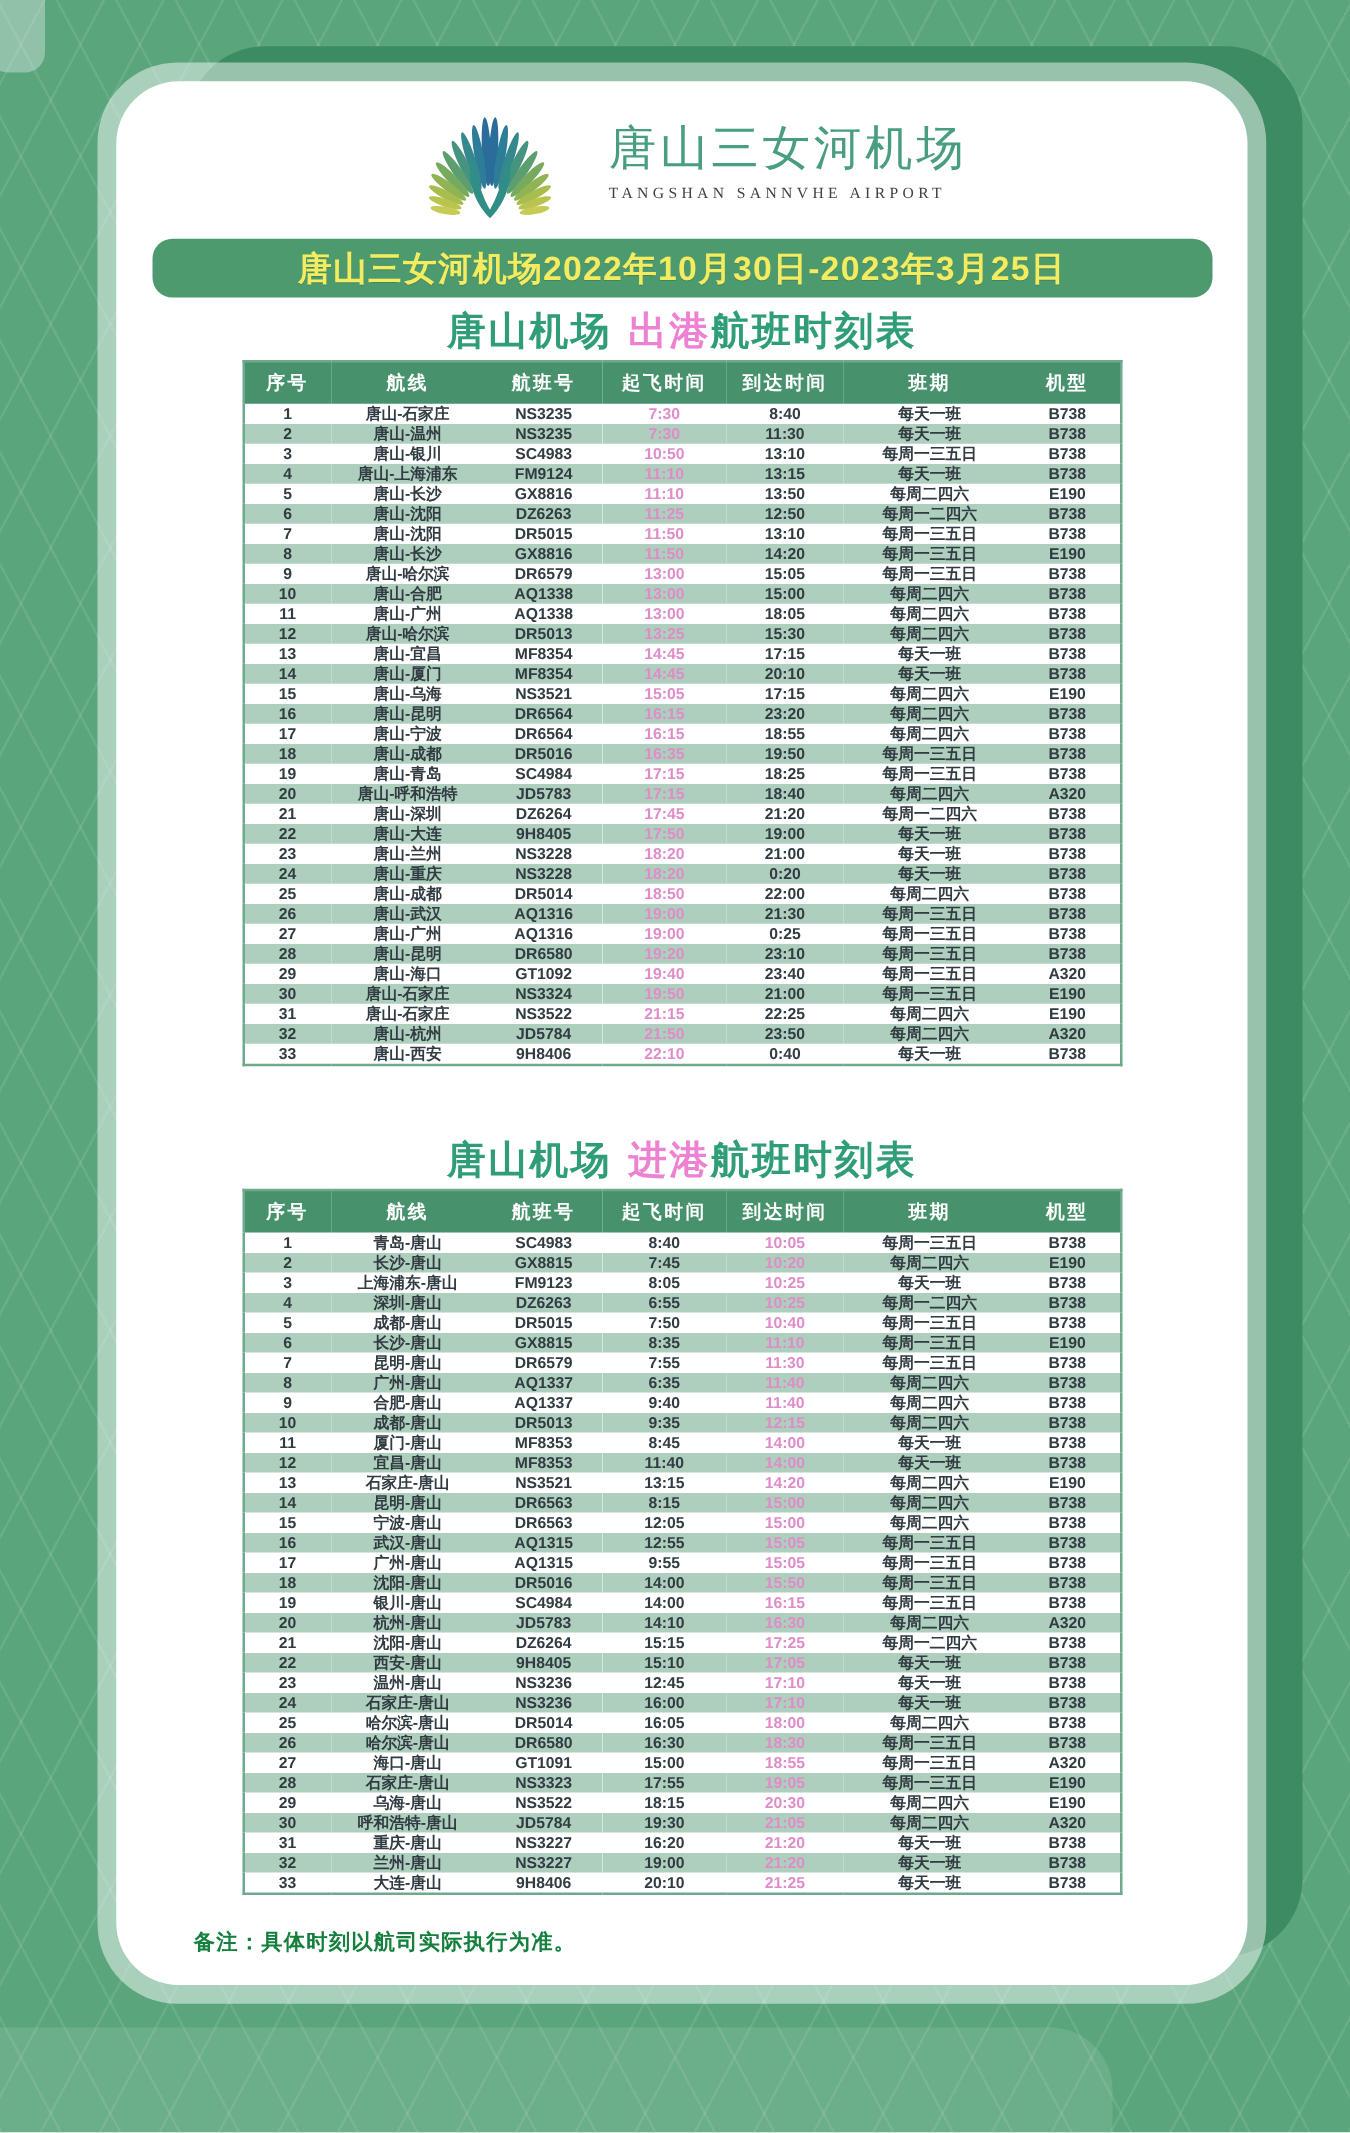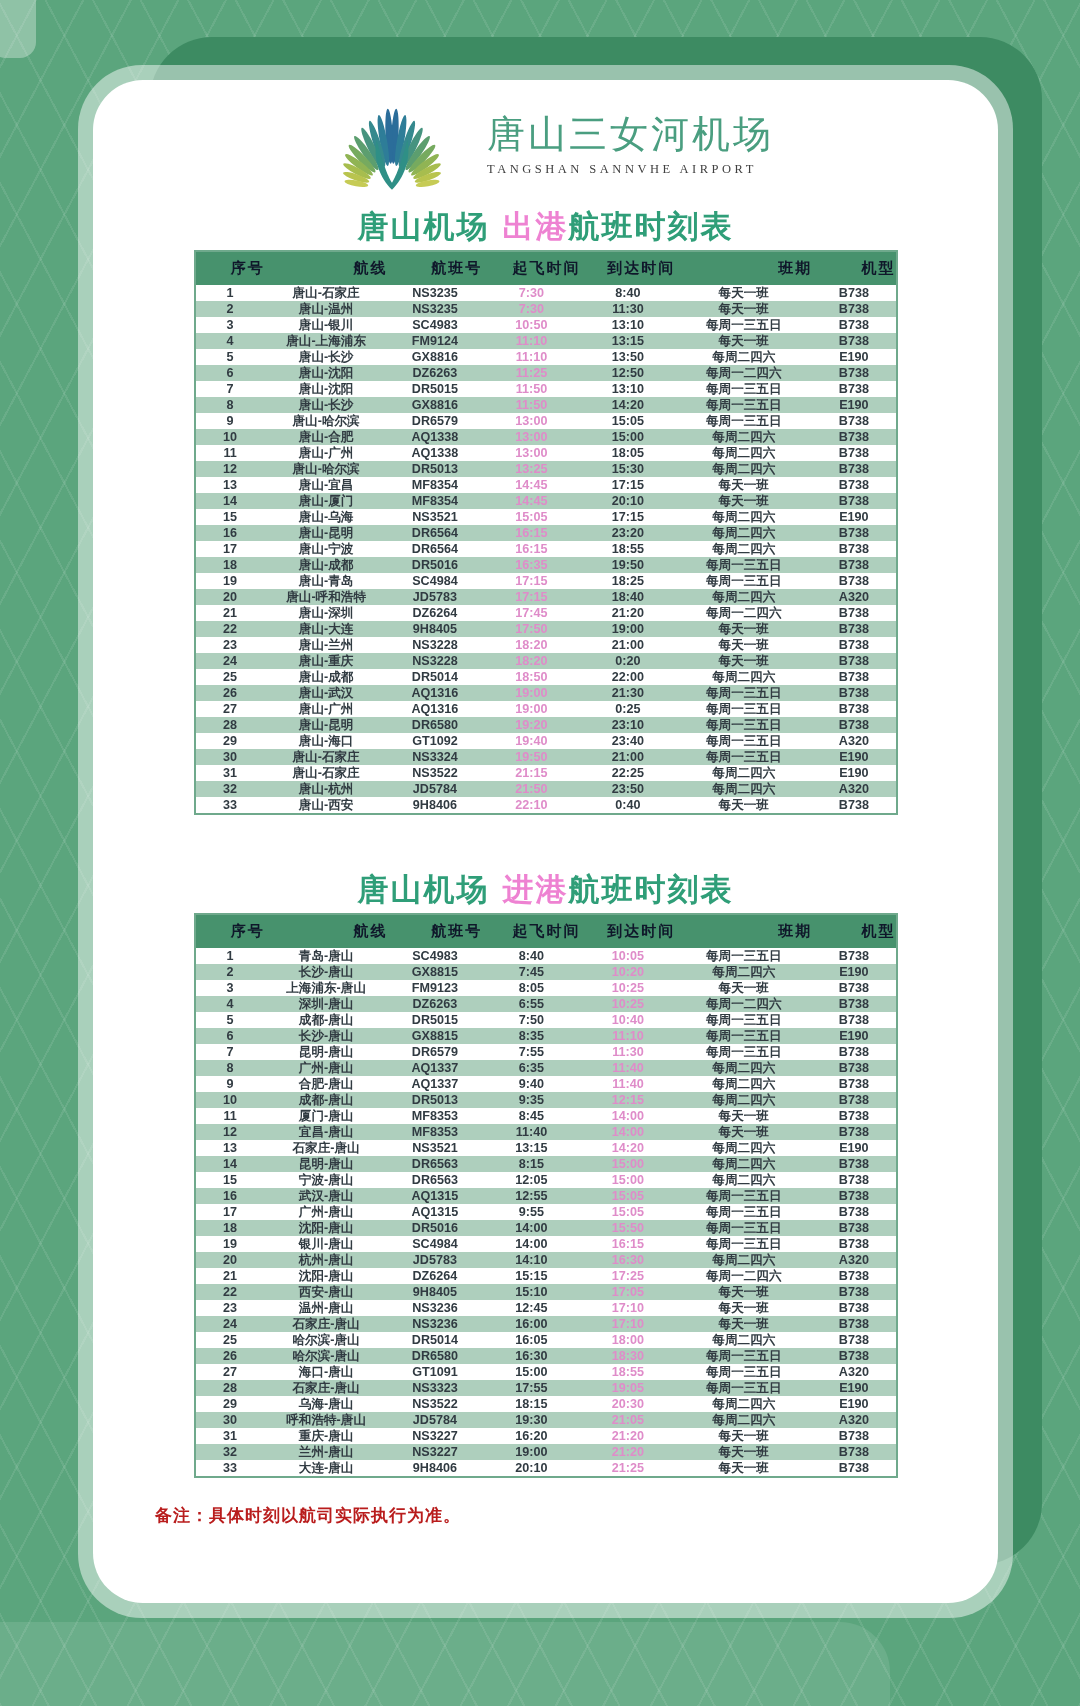--- a/index.html
+++ b/index.html
@@ -14,21 +14,21 @@
     background-color:var(--background-green);
     background-image:
       repeating-linear-gradient(62deg, rgba(255,255,255,0.09) 0 2px, transparent 2px 42px),
       repeating-linear-gradient(-62deg, rgba(255,255,255,0.09) 0 2px, transparent 2px 42px);}
   .deco-topleft{position:absolute;left:-10px;top:-16px;width:46px;height:74px;
     background:rgba(255,255,255,0.32);border-radius:16px;}
   .deco-bottom{position:absolute;left:0;top:1622px;width:890px;height:90px;
     background:rgba(255,255,255,0.10);border-top-right-radius:50px;}
   .shadow-card{position:absolute;left:150px;top:37px;width:892px;height:1528px;
     border-radius:62px;background:var(--card-shadow-green);}
-  .card-border{position:absolute;left:78px;top:65px;width:935px;height:1553px;
+  .card-border{position:absolute;left:78px;top:50px;width:935px;height:1553px;
     border-radius:64px;background:rgba(255,255,255,0.48);}
   .card{position:absolute;left:15px;top:15px;right:15px;bottom:15px;
     border-radius:50px;background:#ffffff;overflow:hidden;}
   
   .logo-row{display:flex;justify-content:center;align-items:center;gap:20px;
     margin-top:8px;height:112px;}
   .logo-mark{width:150px;height:112px;flex:0 0 auto;}
   .logo-text{display:flex;flex-direction:column;align-items:flex-start;}
   .logo-cn{font-family:"Liberation Serif","DejaVu Serif",serif;font-size:38px;
     color:var(--logo-green);letter-spacing:3px;line-height:46px;}
@@ -41,28 +41,28 @@
     letter-spacing:1px;text-shadow:0 1px 0 rgba(0,0,0,0.15);}
   
   .section-title{margin-top:10px;text-align:center;font-size:31px;font-weight:800;
     letter-spacing:2px;line-height:34px;}
   .section-title.second{margin-top:58px;}
   .t-green{color:var(--title-green);}
   .t-pink{color:var(--title-pink);margin-left:13px;}
   
   table.flight-table{width:704px;margin:6px auto 0;border-collapse:collapse;
     table-layout:fixed;border:2px solid #6fa98c;}
-  table.flight-table th{background:var(--table-header-green);color:#0f172a;
-    font-size:15px;font-weight:700;height:33px;letter-spacing:2px;padding:0;text-align:right;}
+  table.flight-table th{background:var(--table-header-green);color:#ffffff;
+    font-size:15px;font-weight:700;height:33px;letter-spacing:2px;padding:0;}
   table.flight-table td{height:16px;line-height:16px;font-size:12.6px;text-align:center;
     color:var(--cell-text);font-weight:600;padding:0;white-space:nowrap;overflow:hidden;}
   table.flight-table tbody tr:nth-child(even){background:var(--row-stripe-green);}
   table.flight-table td.pink{color:var(--time-pink);}
   
-  .note{margin:26px 0 0 62px;font-size:17px;font-weight:600;color:#b91c1c;letter-spacing:1px;}
+  .note{margin:26px 0 0 62px;font-size:17px;font-weight:600;color:#15803d;letter-spacing:1px;}
 </style>
 </head>
 <body>
 
 <div class="canvas">
   <div class="deco-topleft"></div>
   <div class="deco-bottom"></div>
   <div class="shadow-card"></div>
   <div class="card-border">
     <div class="card">
@@ -92,20 +92,23 @@
             <ellipse cx="80" cy="76" rx="3.4" ry="14" fill="#c6cb55" transform="rotate(-80 80 118)"></ellipse>
             <path d="M80 118 C 66 104, 58 84, 62 60 C 70 88, 74 100, 80 110 C 86 100, 90 88, 98 60 C 102 84, 94 104, 80 118 Z" fill="#2f8f86"></path>
           </g>
         </svg>
         <div class="logo-text">
           <div class="logo-cn">唐山三女河机场</div>
           <div class="logo-en">TANGSHAN SANNVHE AIRPORT</div>
         </div>
       </div>
 
+      <div class="banner">
+        <span>唐山三女河机场2022年10月30日-2023年3月25日</span>
+      </div>
 
       <div class="section-title">
         <span class="t-green">唐山机场</span><span class="t-pink">出港</span><span class="t-green">航班时刻表</span>
       </div>
 
       <table class="flight-table">
         <colgroup>
           <col style="width:10%">
             <col style="width:17.5%">
             <col style="width:13.5%">

